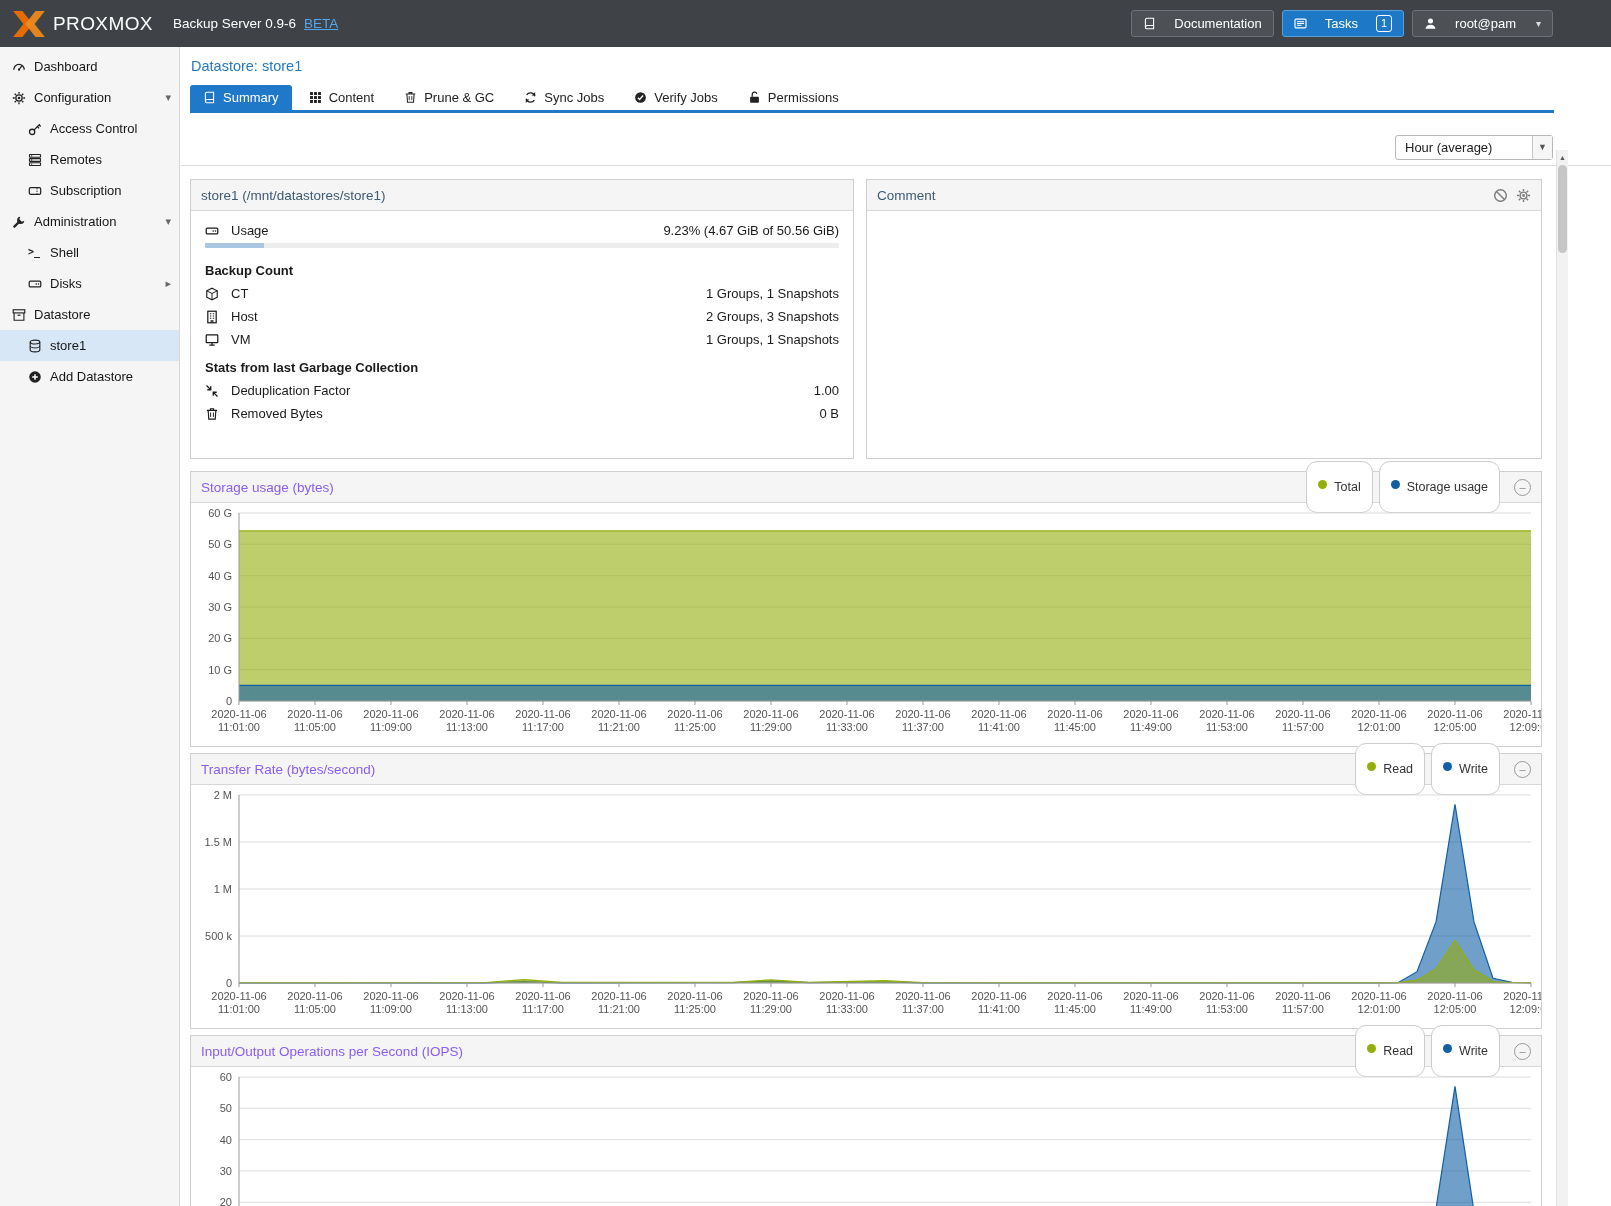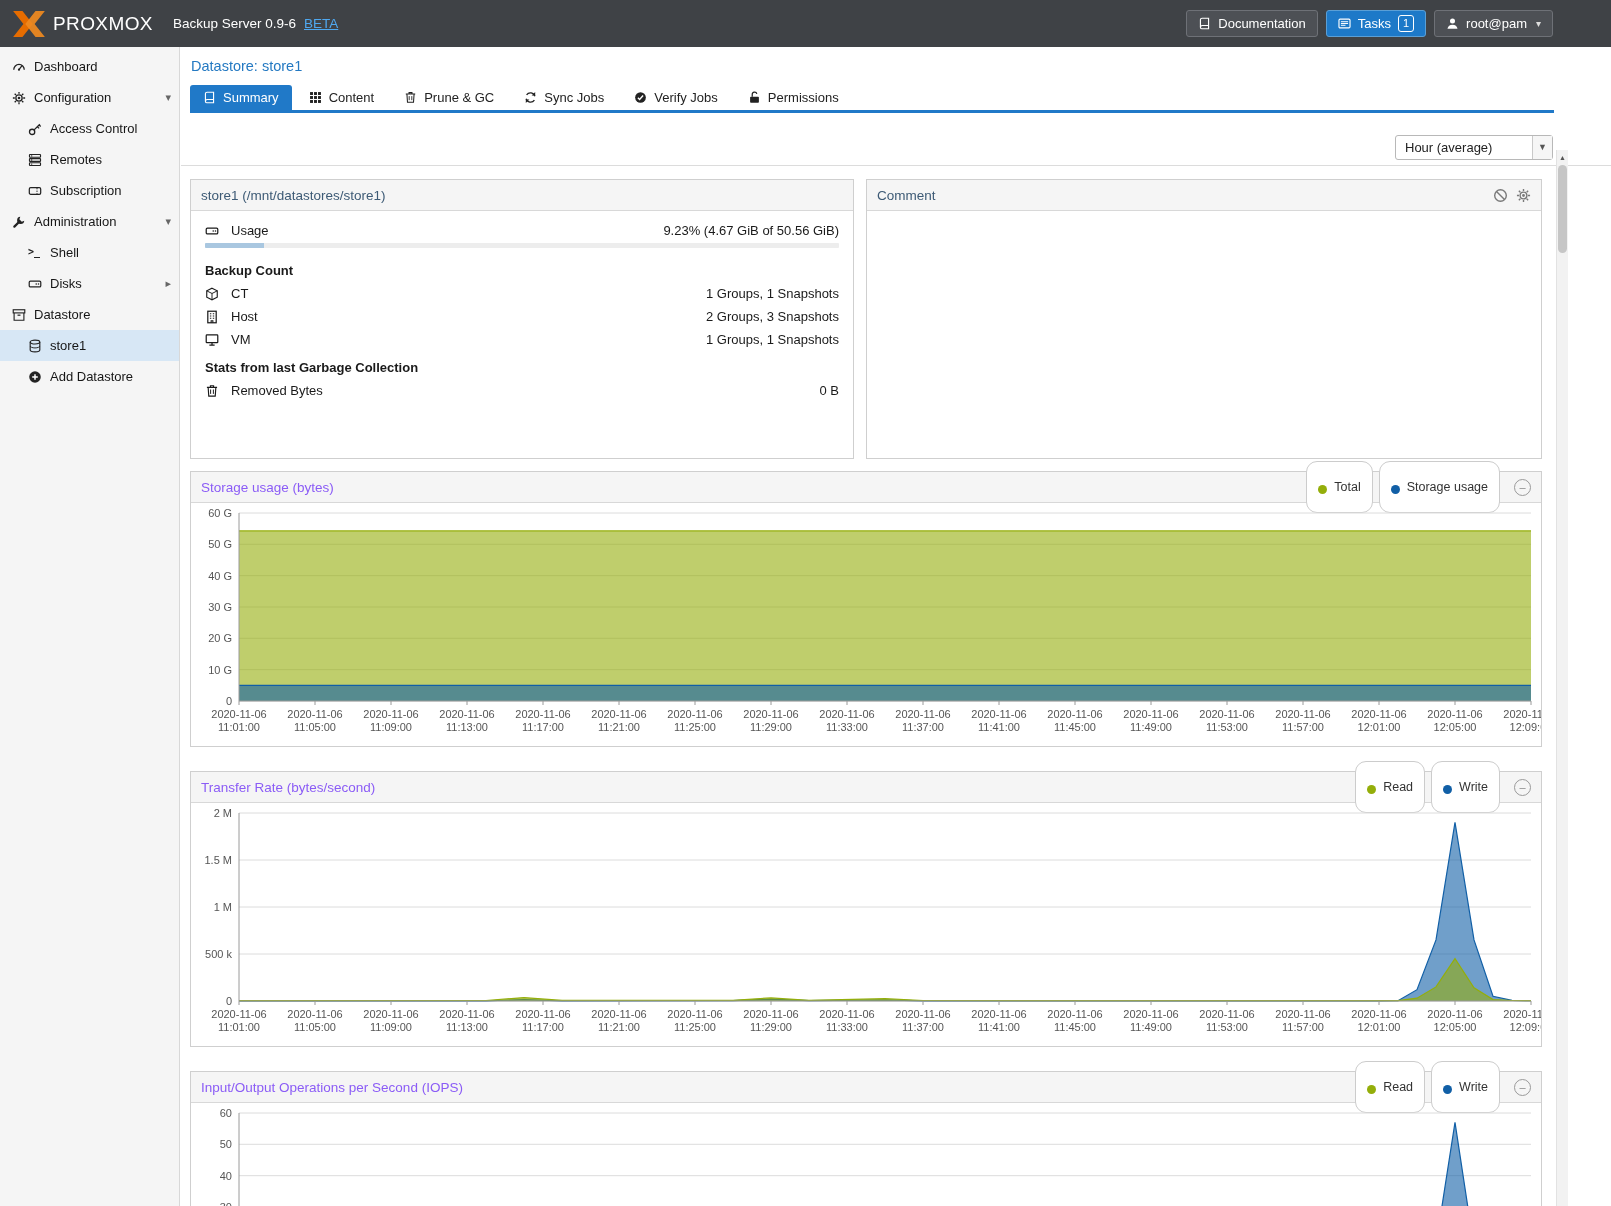--- a/index.html
+++ b/index.html
@@ -9,21 +9,21 @@
   svg use{pointer-events:none}
   
   .topbar{position:absolute;top:0;left:0;right:0;height:47px;background:#3f4246;
     display:flex;align-items:center;padding:0 58px 0 12px;color:#fff;gap:8px}
   .brand{display:flex;align-items:center;gap:7px}
   .logo-mark{width:34px;height:28px}
   .logo-text{font-size:19px;font-weight:normal;letter-spacing:.4px}
   .app-title{font-size:13.5px;margin-left:12px}
   .beta{color:#4fa8f0;text-decoration:underline;font-size:13.5px;cursor:pointer}
   .spacer{flex:1}
-  .hbtn{display:inline-flex;align-items:center;gap:7px;height:27px;padding:0 11px;
+  .hbtn{display:inline-flex;align-items:center;gap:18px;height:27px;padding:0 11px;
     background:#4d5055;border:1px solid #6e7177;border-radius:3px;color:#fff;
     font-size:13px;cursor:pointer;font-family:inherit}
   .hbtn .ic{width:13px;height:13px}
   .hbtn.tasks{background:#1d79c8;border-color:#5a9fd6}
   .badge{border:1px solid #fff;border-radius:3px;padding:0 4px;font-size:11px;line-height:15px}
   .hcaret{font-size:10px;color:#ddd;margin-left:2px}
   
   .sidebar{position:absolute;top:47px;left:0;bottom:0;width:180px;background:#f5f5f5;
     border-right:1px solid #d8d8d8;padding-top:4px}
   .si{height:31px;display:flex;align-items:center;gap:8px;padding:0 8px 0 12px;cursor:pointer;color:#161616}
@@ -62,23 +62,23 @@
   .summary-panel{width:664px;height:280px}
   .comment-panel{width:676px;height:280px}
   .pbody{padding:8px 0}
   .krow{display:flex;align-items:center;gap:12px;padding:4px 14px;font-size:13px}
   .krow .val{margin-left:auto;text-align:right}
   .sect{font-weight:bold;padding:9px 14px 4px;font-size:13px}
   .pbar{height:5px;background:#ededed;margin:1px 14px 6px;border-radius:1px;overflow:hidden}
   .pfill{height:100%;background:#a9c7e0}
   
   .chart-panel{width:1352px;margin-top:12px}
-  .chart-panel + .chart-panel{margin-top:24px}
+  .chart-panel + .chart-panel{margin-top:6px}
   .legend{margin-left:auto;display:flex;align-items:center;gap:6px}
-  .pill{display:inline-flex;align-items:flex-end;gap:7px;border:1px solid #ccc;background:#fff;
+  .pill{display:inline-flex;align-items:flex-start;gap:7px;border:1px solid #ccc;background:#fff;
     border-radius:11px;padding:18px 11px;font-size:12.5px;color:#333;cursor:pointer}
   .dot{width:9px;height:9px;border-radius:50%;display:inline-block}
   .tool-circle{width:17px;height:17px;border:1px solid #9a9a9a;border-radius:50%;color:#8a8a8a;
     display:flex;align-items:center;justify-content:center;font-size:11px;margin-left:8px;cursor:pointer}
   .tool-circle::after{content:"\2013"}
   .cbody{background:#fff}
   svg.chart text{font-family:"Liberation Sans","DejaVu Sans",sans-serif}
   svg.chart .yl,svg.chart .xl{font-size:11px;fill:#555}
   
   .vscroll{position:absolute;top:150px;bottom:0;right:43px;width:12px;background:#f2f2f2;
@@ -402,20 +402,27 @@
             <span class="val">2 Groups, 3 Snapshots</span>
           </div>
           <div class="krow">
             <svg class="ic">
                 <use href="#i-monitor"></use>
               </svg>
             <span>VM</span>
             <span class="val">1 Groups, 1 Snapshots</span>
           </div>
           <div class="sect">Stats from last Garbage Collection</div>
+          <div class="krow">
+            <svg class="ic">
+                <use href="#i-compress"></use>
+              </svg>
+            <span>Deduplication Factor</span>
+            <span class="val">1.00</span>
+          </div>
           <div class="krow">
             <svg class="ic">
                 <use href="#i-trash"></use>
               </svg>
             <span>Removed Bytes</span>
             <span class="val">0 B</span>
           </div>
         </div>
       </section>
 

